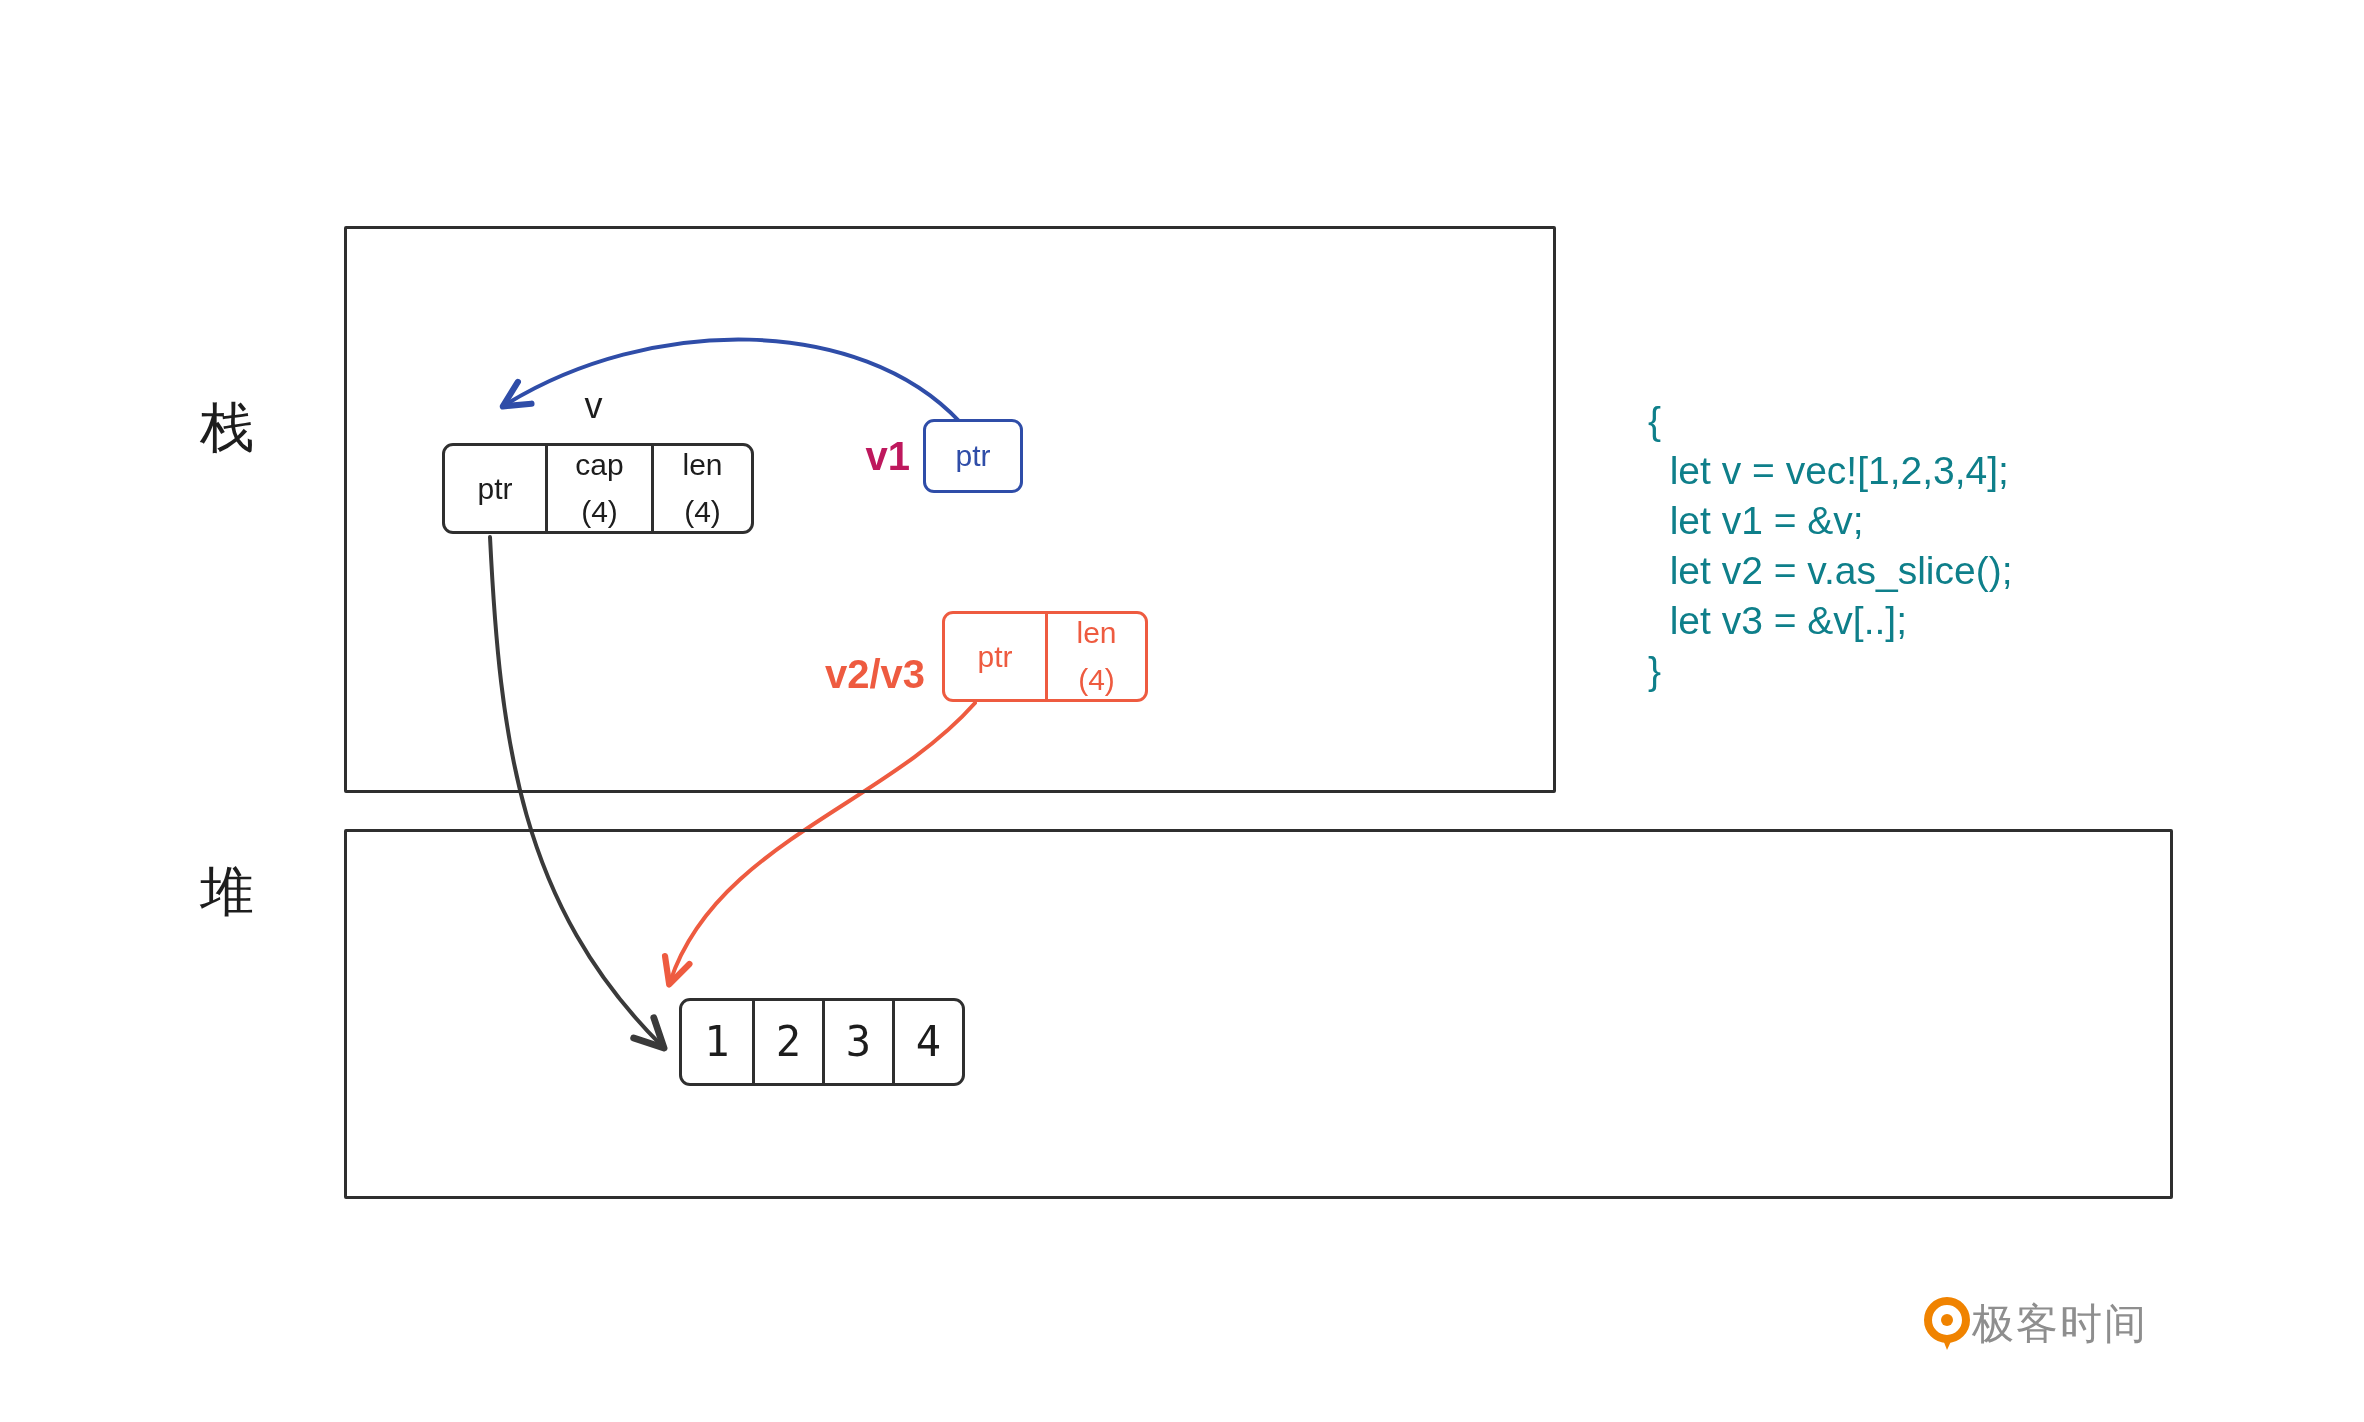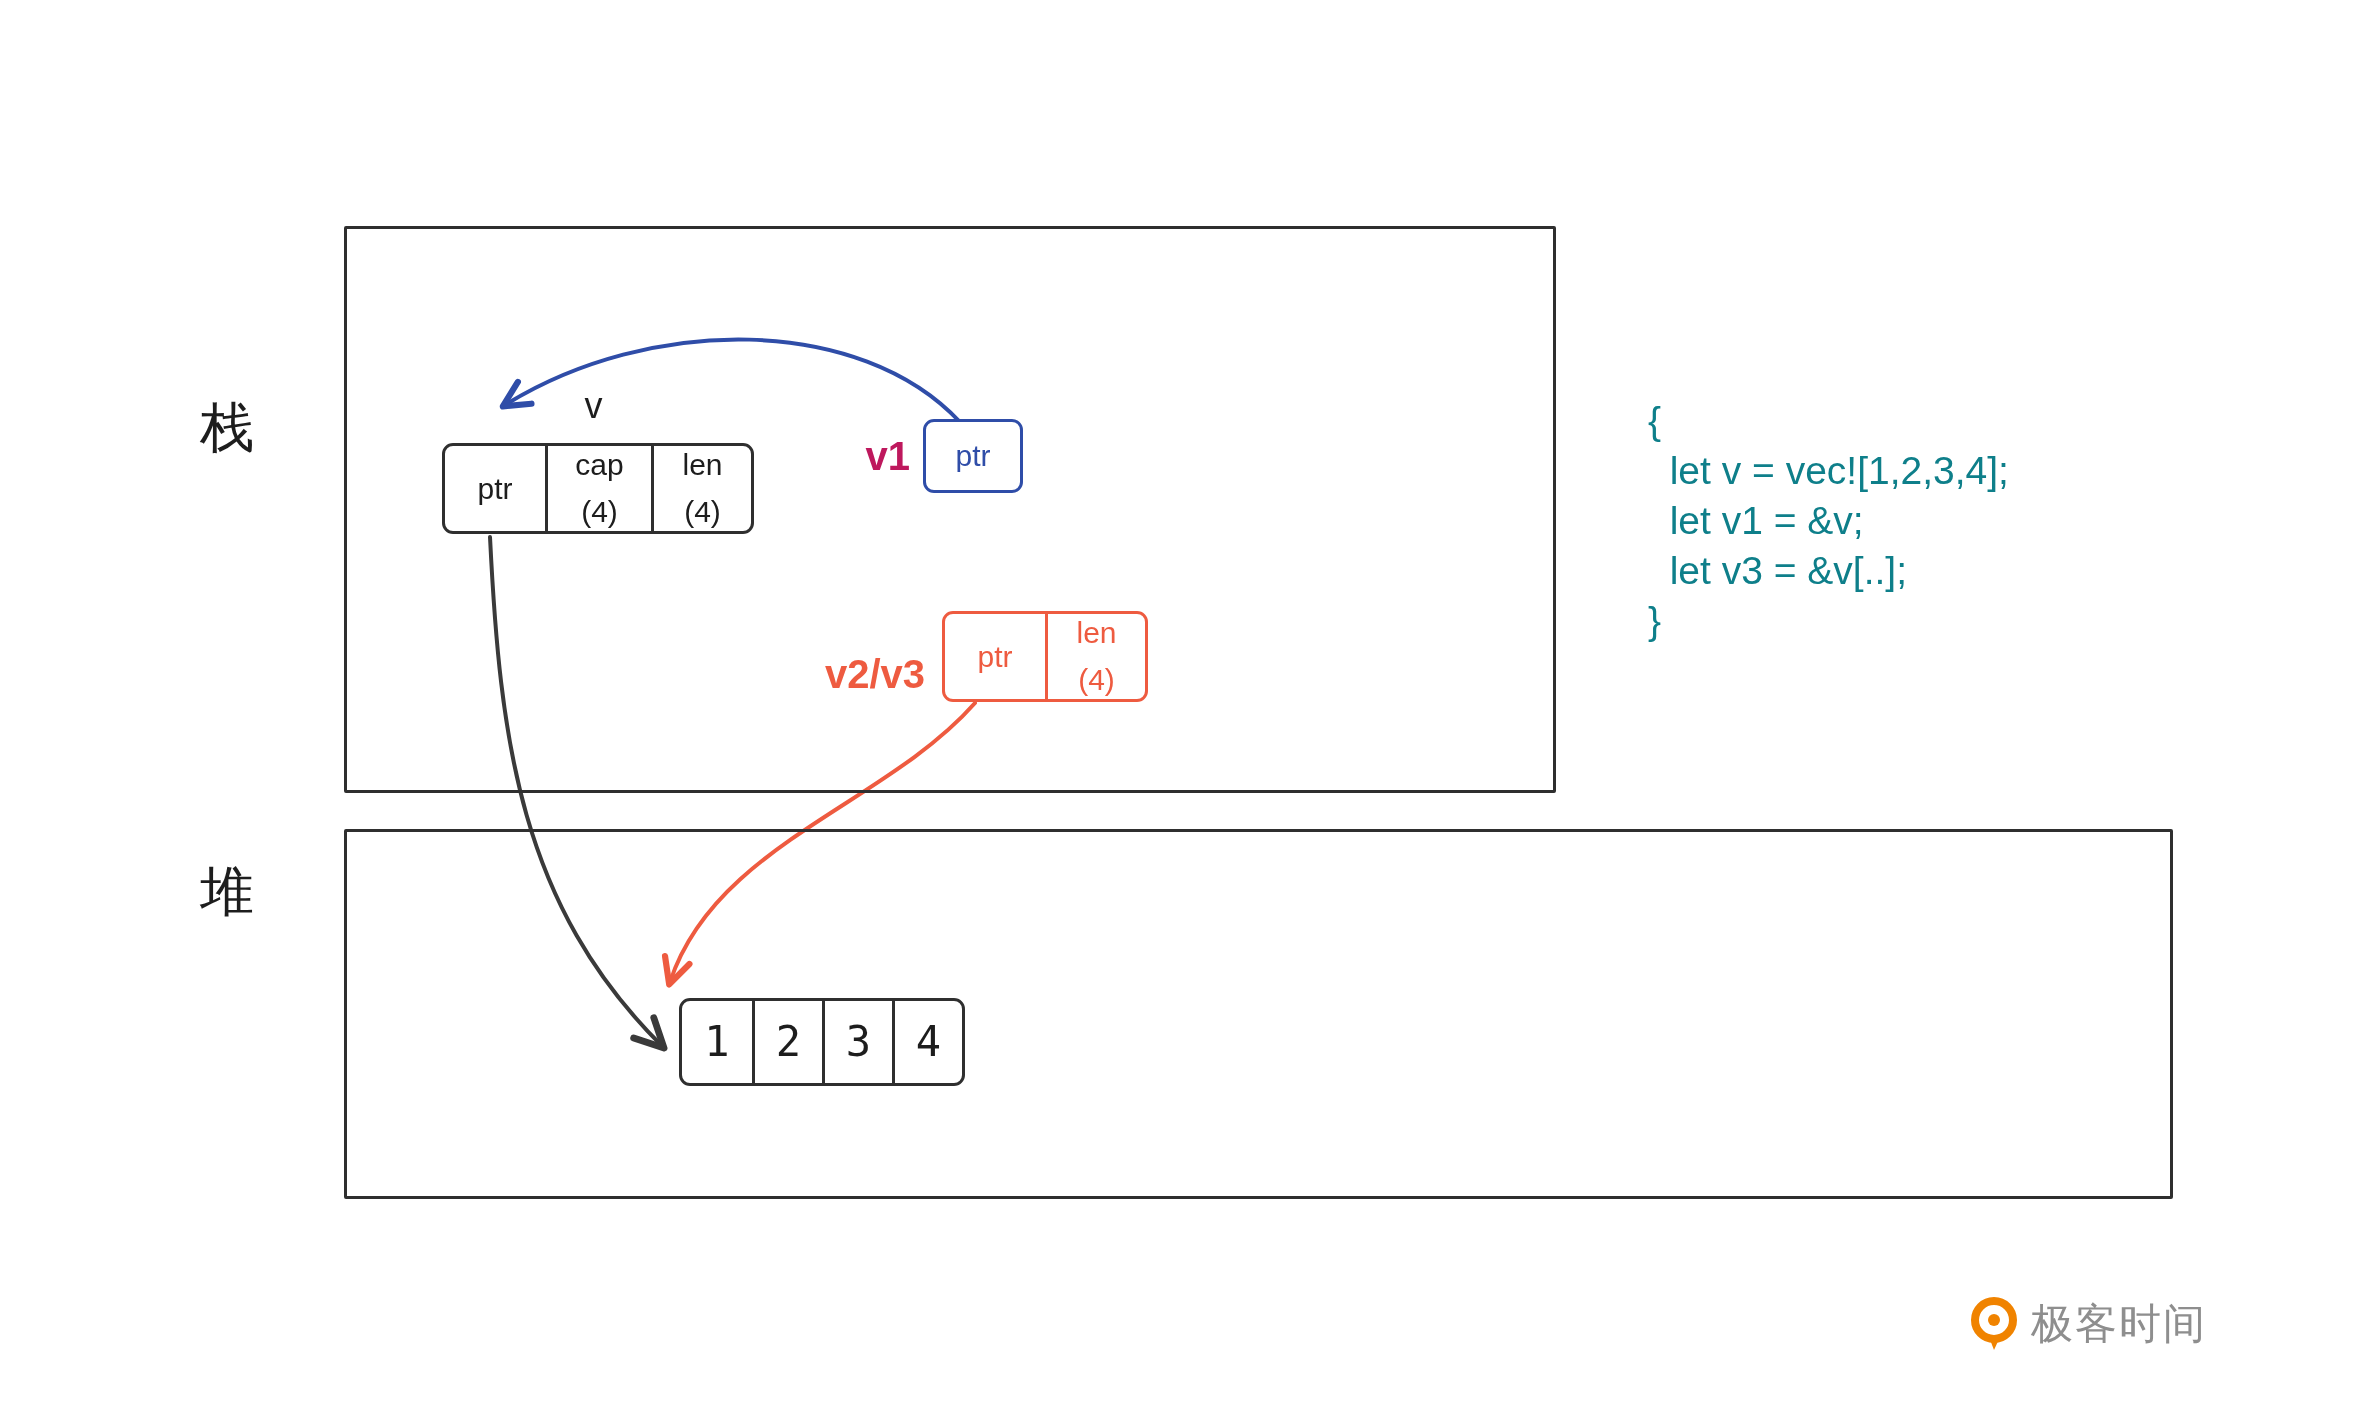--- a/index.html
+++ b/index.html
@@ -116,24 +116,23 @@
     position: absolute;
     left: 1648px; top: 396px;
     color: #0e7f8a;
     font-size: 39px;
     line-height: 50px;
   }
   .code-line { white-space: pre; }
 
   .branding {
     position: absolute;
-    left: 1969px; top: 1296px;
+    left: 1922px; top: 1296px;
     display: flex;
     align-items: center;
-    gap: 12px;
   }
   .logo-icon { width: 50px; height: 54px; }
   .logo-text {
     font-size: 42px;
     color: #8e8e8e;
     letter-spacing: 2px;
   }
 </style>
 </head>
 <body>
@@ -210,20 +209,21 @@
     </div>
     <div class="cell">
       <span>4</span>
     </div>
   </div>
 
   <div class="code-block">
     <div class="code-line">{</div>
     <div class="code-line">  let v = vec![1,2,3,4];</div>
     <div class="code-line">  let v1 = &amp;v;</div>
+    <div class="code-line">  let v2 = v.as_slice();</div>
     <div class="code-line">  let v3 = &amp;v[..];</div>
     <div class="code-line">}</div>
   </div>
 
   <div class="branding">
     <svg class="logo-icon" viewBox="0 0 50 54" xmlns="http://www.w3.org/2000/svg">
       <circle cx="25" cy="23" r="19" fill="none" stroke="#f08300" stroke-width="8"></circle>
       <circle cx="25" cy="23" r="6" fill="#f08300"></circle>
       <path d="M 20 40 L 25 53 L 31 40 Z" fill="#f08300"></path>
     </svg>

